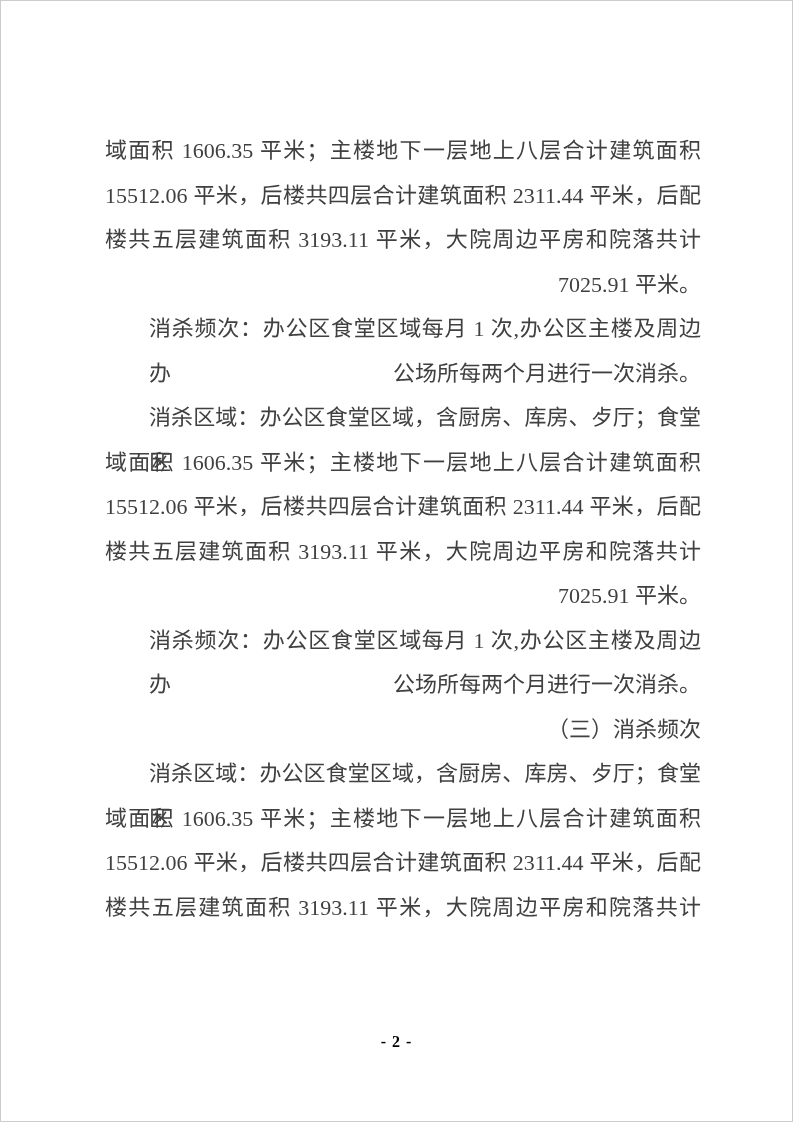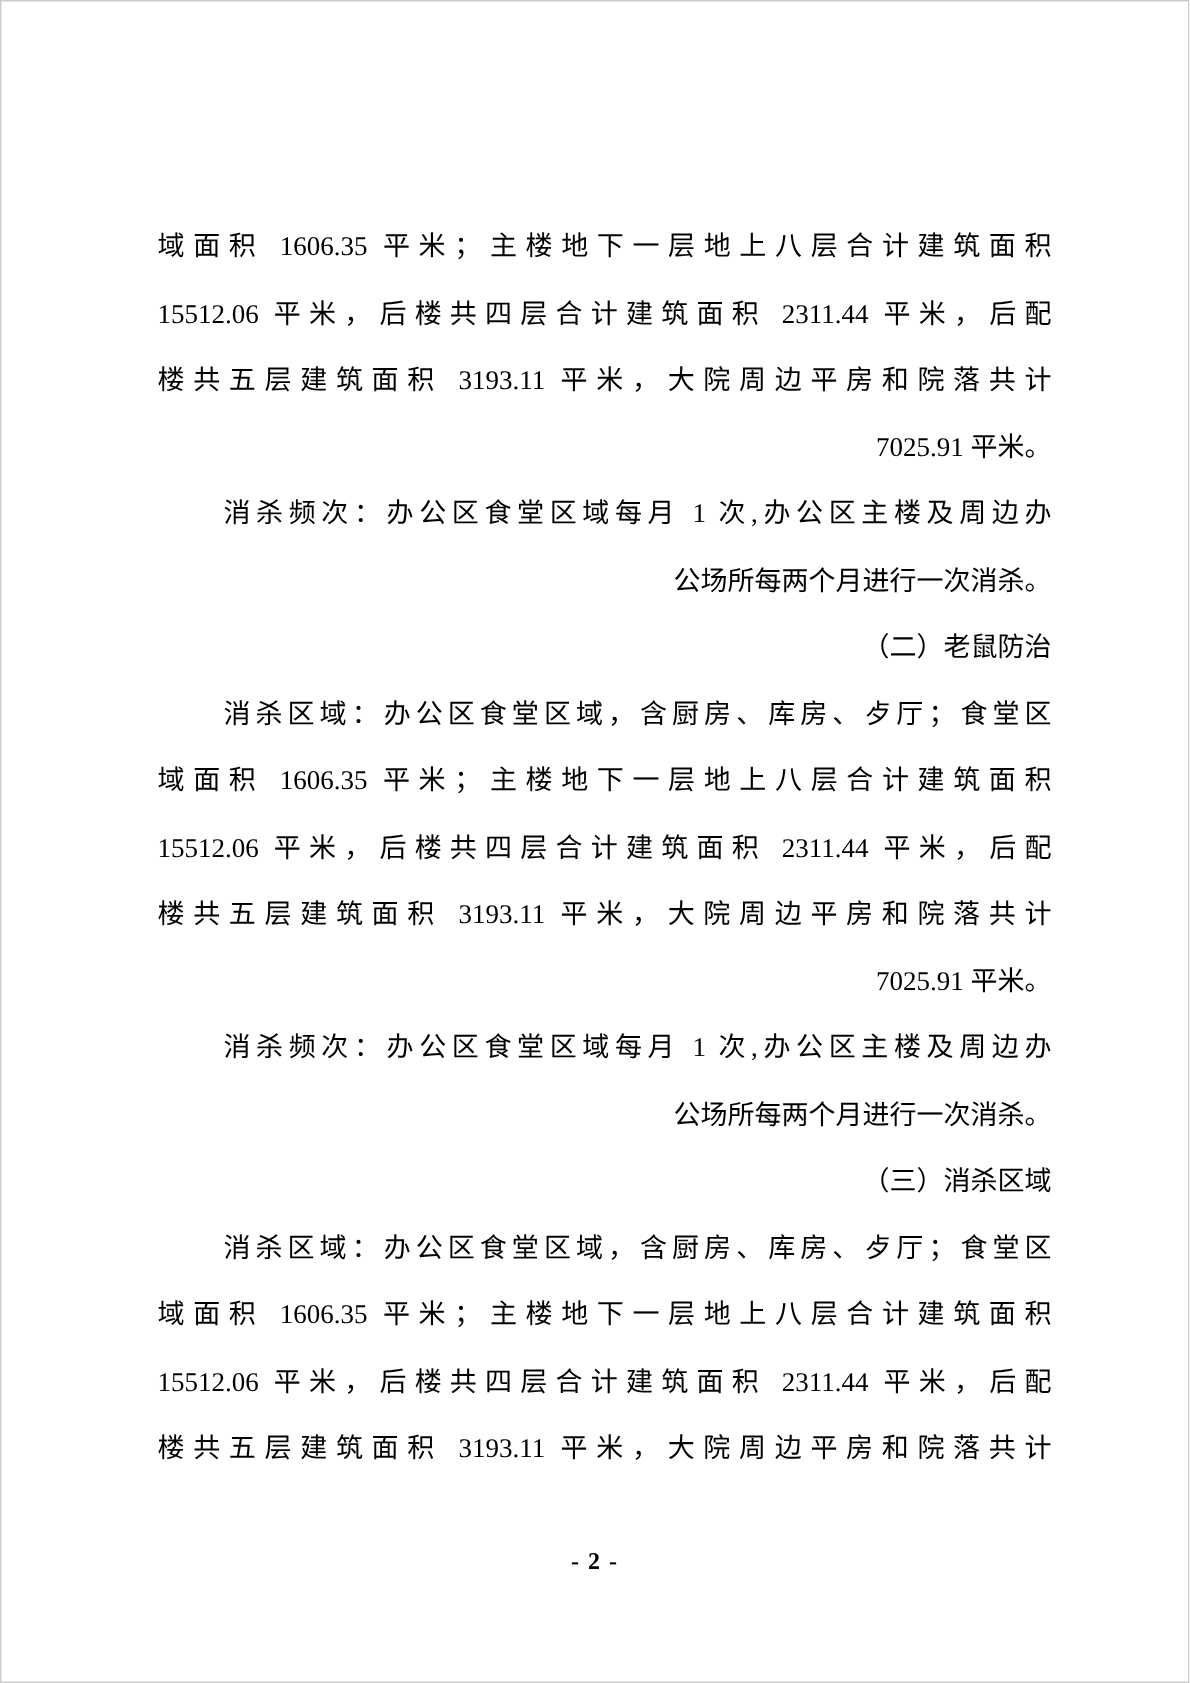--- a/index.html
+++ b/index.html
@@ -17,24 +17,24 @@
     width: 793px;
     height: 1122px;
     box-sizing: border-box;
     border: 1px solid #cccccc;
     background: #ffffff;
     overflow: hidden;
   }
   .body-text {
     position: absolute;
     left: 104px;
-    top: 141px;
+    top: 128px;
     width: 596px;
-    color: #000000;
-    font-size: 18px;
+    color: #404040;
+    font-size: 22px;
   }
   .line {
     height: 44.5px;
     line-height: 44.5px;
     white-space: nowrap;
     text-align: right;
     overflow: visible;
   }
   .line.justify {
     white-space: normal;
@@ -62,29 +62,28 @@
 <body>
 
 <div class="page">
   <div class="body-text">
       <div class="line justify">域面积 1606.35 平米；主楼地下一层地上八层合计建筑面积</div>
       <div class="line justify">15512.06 平米，后楼共四层合计建筑面积 2311.44 平米，后配</div>
       <div class="line justify">楼共五层建筑面积 3193.11 平米，大院周边平房和院落共计</div>
       <div class="line">7025.91 平米。</div>
       <div class="line indent justify">消杀频次：办公区食堂区域每月 1 次,办公区主楼及周边办</div>
       <div class="line">公场所每两个月进行一次消杀。</div>
-      <div class="line indent">（二）老鼠防治</div>
       <div class="line indent justify">消杀区域：办公区食堂区域，含厨房、库房、歺厅；食堂区</div>
       <div class="line justify">域面积 1606.35 平米；主楼地下一层地上八层合计建筑面积</div>
       <div class="line justify">15512.06 平米，后楼共四层合计建筑面积 2311.44 平米，后配</div>
       <div class="line justify">楼共五层建筑面积 3193.11 平米，大院周边平房和院落共计</div>
       <div class="line">7025.91 平米。</div>
       <div class="line indent justify">消杀频次：办公区食堂区域每月 1 次,办公区主楼及周边办</div>
       <div class="line">公场所每两个月进行一次消杀。</div>
-      <div class="line indent">（三）消杀区域</div>
+      <div class="line indent">（三）消杀频次</div>
       <div class="line indent justify">消杀区域：办公区食堂区域，含厨房、库房、歺厅；食堂区</div>
       <div class="line justify">域面积 1606.35 平米；主楼地下一层地上八层合计建筑面积</div>
       <div class="line justify">15512.06 平米，后楼共四层合计建筑面积 2311.44 平米，后配</div>
       <div class="line justify">楼共五层建筑面积 3193.11 平米，大院周边平房和院落共计</div>
     </div>
   <div class="footer">
     <span class="page-num">- 2 -</span>
   </div>
 </div>
 

